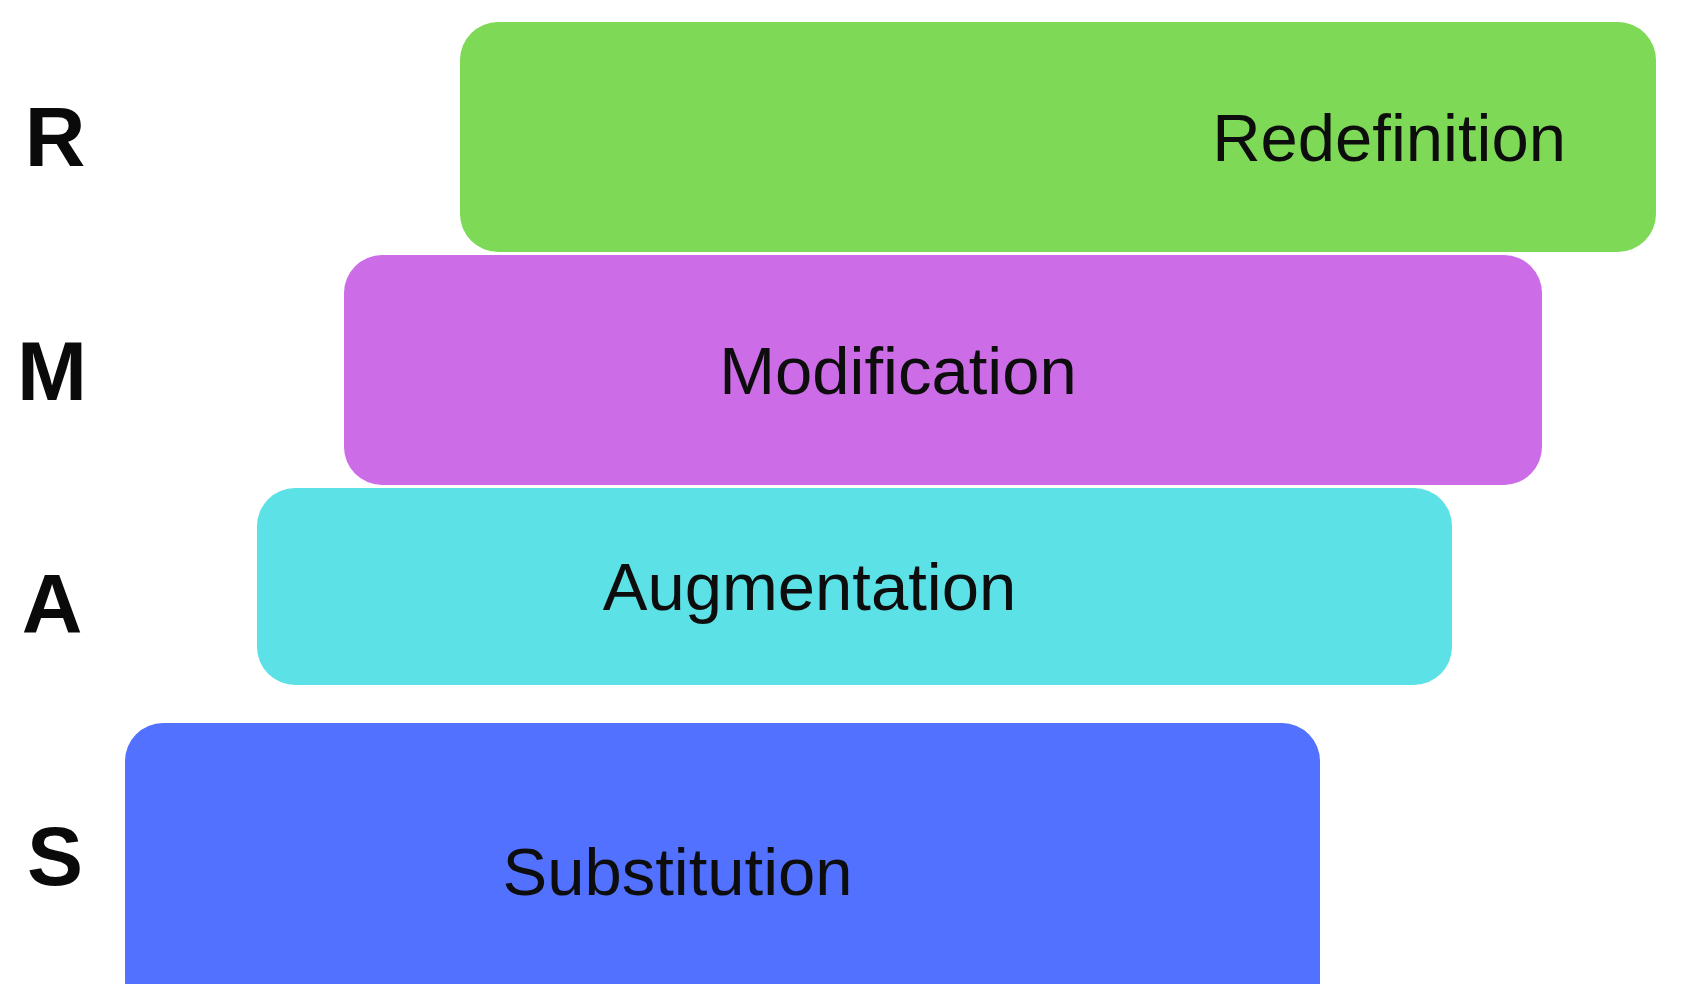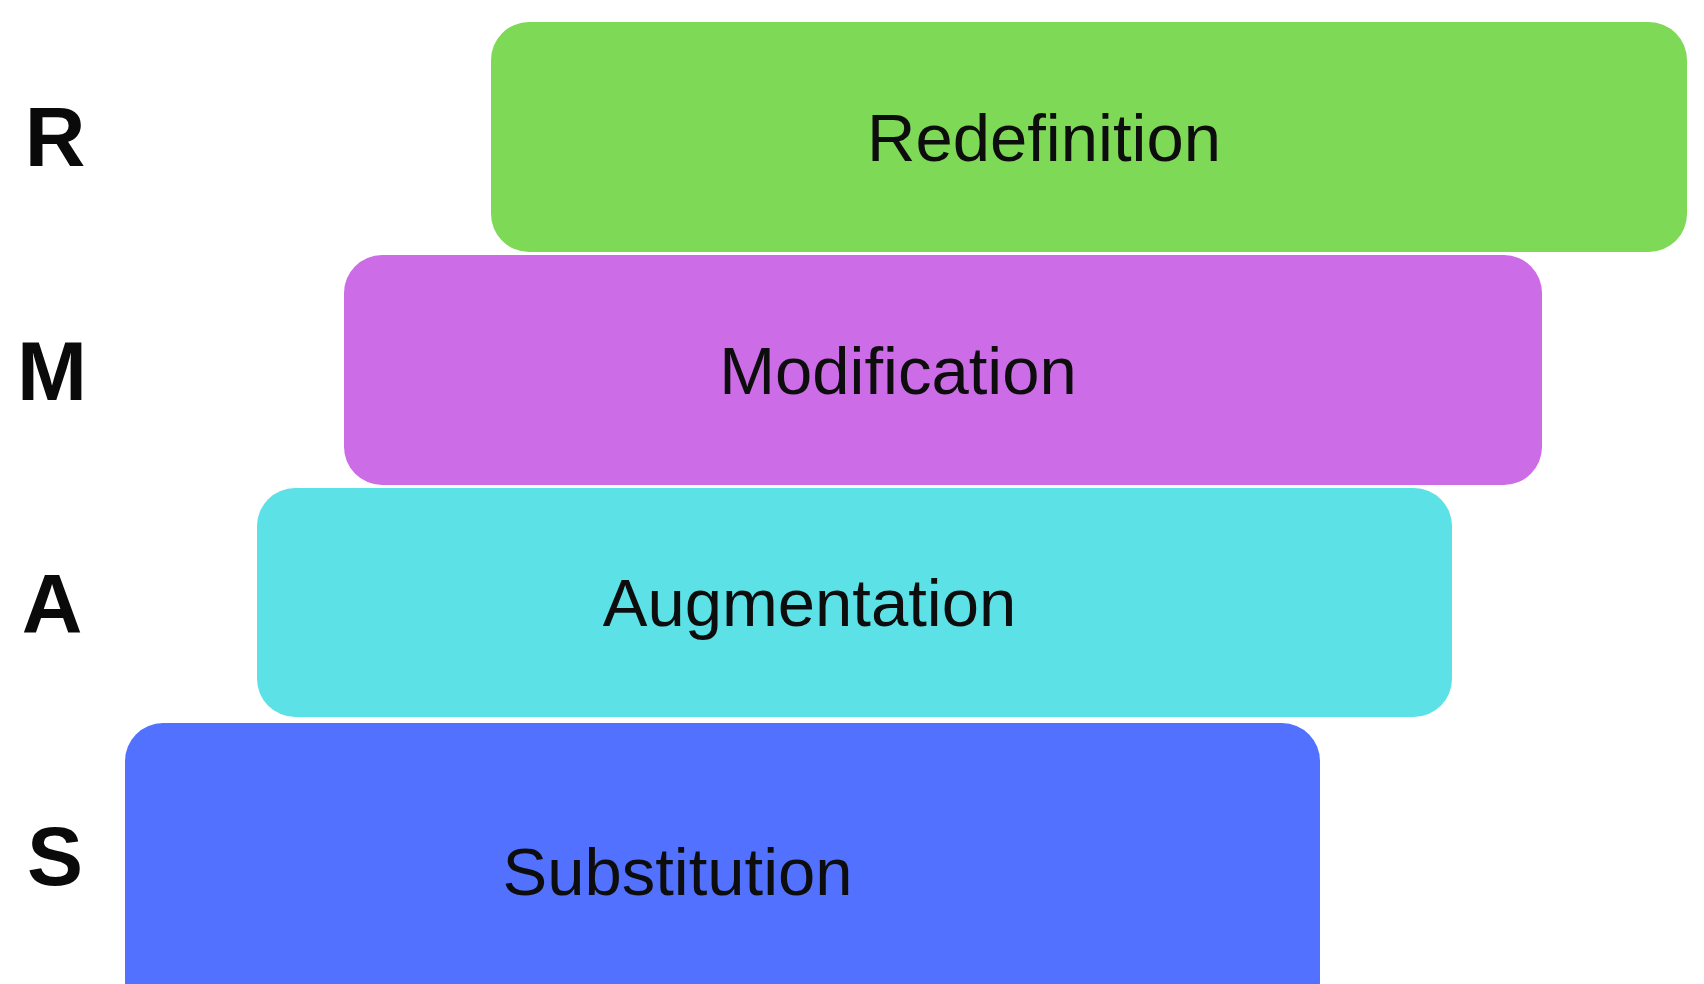--- a/index.html
+++ b/index.html
@@ -35,23 +35,23 @@
     box-sizing: border-box;
   }
   .bar-label {
     font-size: 67px;
     font-weight: 400;
     color: #0d0d0d;
     line-height: 1;
     white-space: nowrap;
   }
   
-  #bar-0 { left: 491px; top:  22px; width: 1196px; height: 230px; }
+  #bar-0 { left: 460px; top:  22px; width: 1196px; height: 230px; justify-content: flex-end; }
   #bar-1 { left: 344px; top: 255px; width: 1198px; height: 230px; }
-  #bar-2 { left: 257px; top: 488px; width: 1195px; height: 229px; }
+  #bar-2 { left: 257px; top: 488px; width: 1195px; height: 197px; }
   #bar-3 { left: 125px; top: 723px; width: 1195px; height: 296px; }
 
   #letter-0 { left: 55px; top: 137px; }
   #letter-1 { left: 52px; top: 371px; }
   #letter-2 { left: 52px; top: 604px; }
   #letter-3 { left: 55px; top: 856px; }
 </style>
 </head>
 <body>
 

